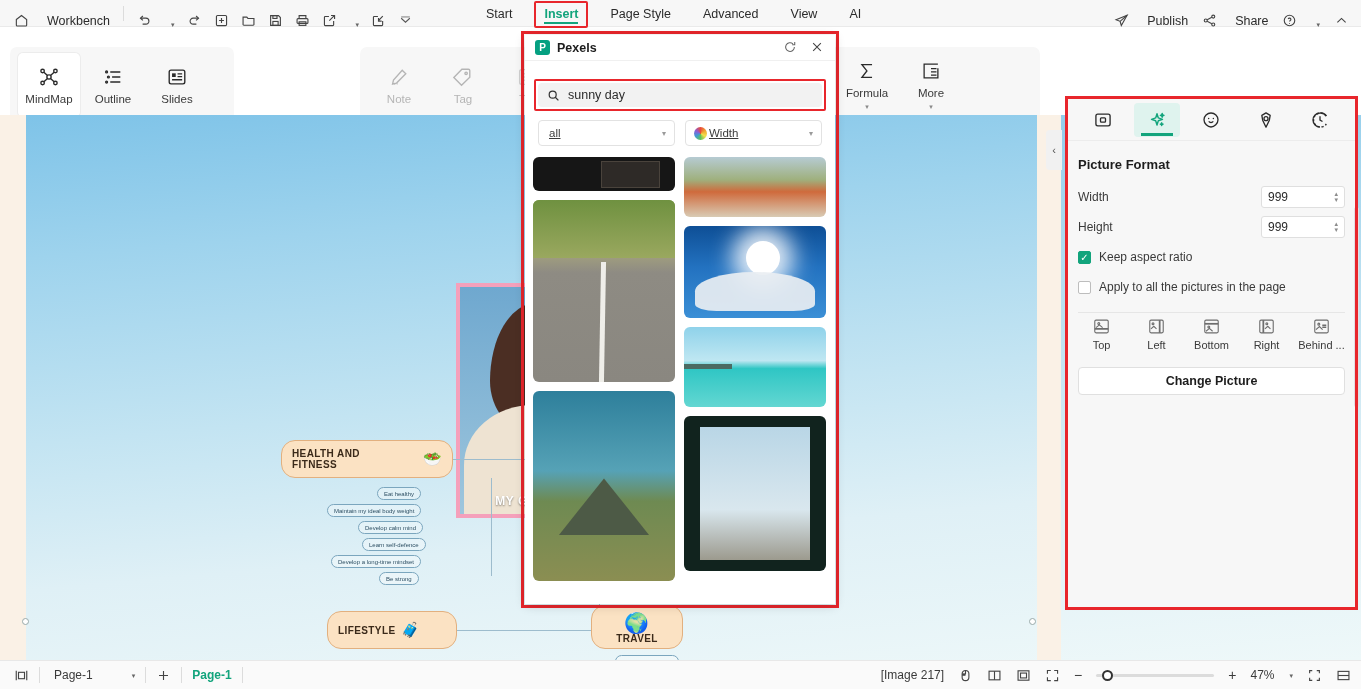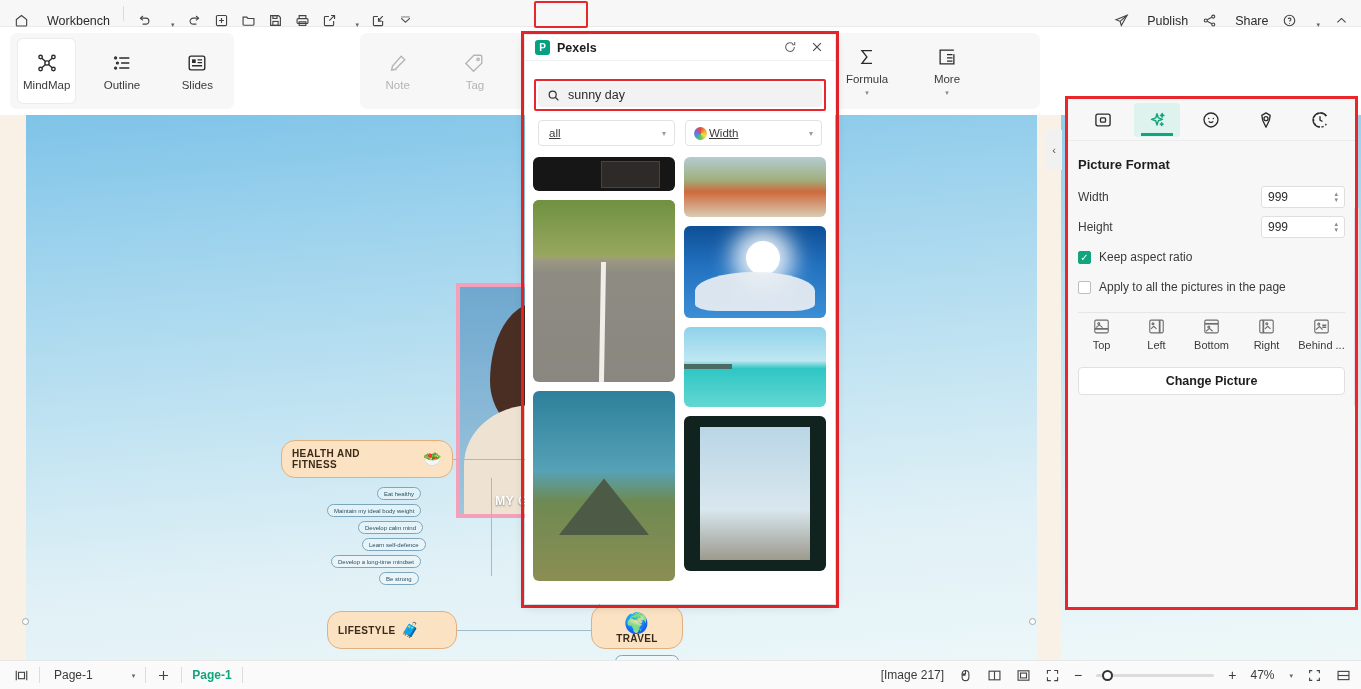--- a/index.html
+++ b/index.html
@@ -37,22 +37,22 @@
     border:2.5px solid #e8262c; border-radius:2px; pointer-events:none; z-index:60;
   }
   .tb-right { position:absolute; right:6px; top:0; height:27px; display:flex; align-items:center; gap:2px; }
 
   
   .ribbon {
     position:absolute; left:0; top:27px; width:1361px; height:88px;
     background:#fff;
   }
   .ribbon-group {
-    position:absolute; top:6px; height:76px; background:#f7f7f7;
-    border-radius:7px; display:flex; align-items:center; padding:0 8px; gap:18px;
+    position:absolute; top:20px; height:76px; background:#f7f7f7;
+    border-radius:7px; display:flex; align-items:center; padding:0 8px; gap:2px;
   }
   .rb-btn {
     width:62px; height:64px; display:flex; flex-direction:column;
     align-items:center; justify-content:center; gap:5px; border-radius:5px; cursor:default;
   }
   .rb-btn.sel { background:#fff; box-shadow:0 0 0 1px #ececec; }
   .rb-lbl { font-size:11.5px; color:#3a3a3a; }
   .rb-lbl.dim { color:#b5b5b5; }
   .rb-caret { font-size:7px; color:#8a8a8a; line-height:6px; }
 
@@ -302,20 +302,28 @@
     <div class="tb-item">
       <span class="ic">
         <svg width="15" height="15" viewBox="0 0 16 16" fill="none" stroke="#555" stroke-width="1.1">
           <path d="M3.4 5.6 8 9.8l4.6-4.2"></path>
             <path d="M3.4 4.2h9.2" stroke-width=".8"></path>
         </svg>
       </span>
     </div>
   </div>
 
+  <div class="menu-tabs">
+    <div class="menu-tab">Start</div>
+    <div class="menu-tab active">Insert</div>
+    <div class="menu-tab">Page Style</div>
+    <div class="menu-tab">Advanced</div>
+    <div class="menu-tab">View</div>
+    <div class="menu-tab">AI</div>
+  </div>
 
   <div class="tb-right">
     <div class="tb-item">
       <span class="ic">
         <svg width="15" height="15" viewBox="0 0 16 16" fill="none" stroke="#444" stroke-width="1.2">
           <path d="M14 2.4 2.2 7.2l4.3 1.7 1.3 4.4z"></path>
             <path d="M14 2.4 6.5 8.9"></path>
         </svg>
       </span>
       <span class="tb-label">Publish</span>

